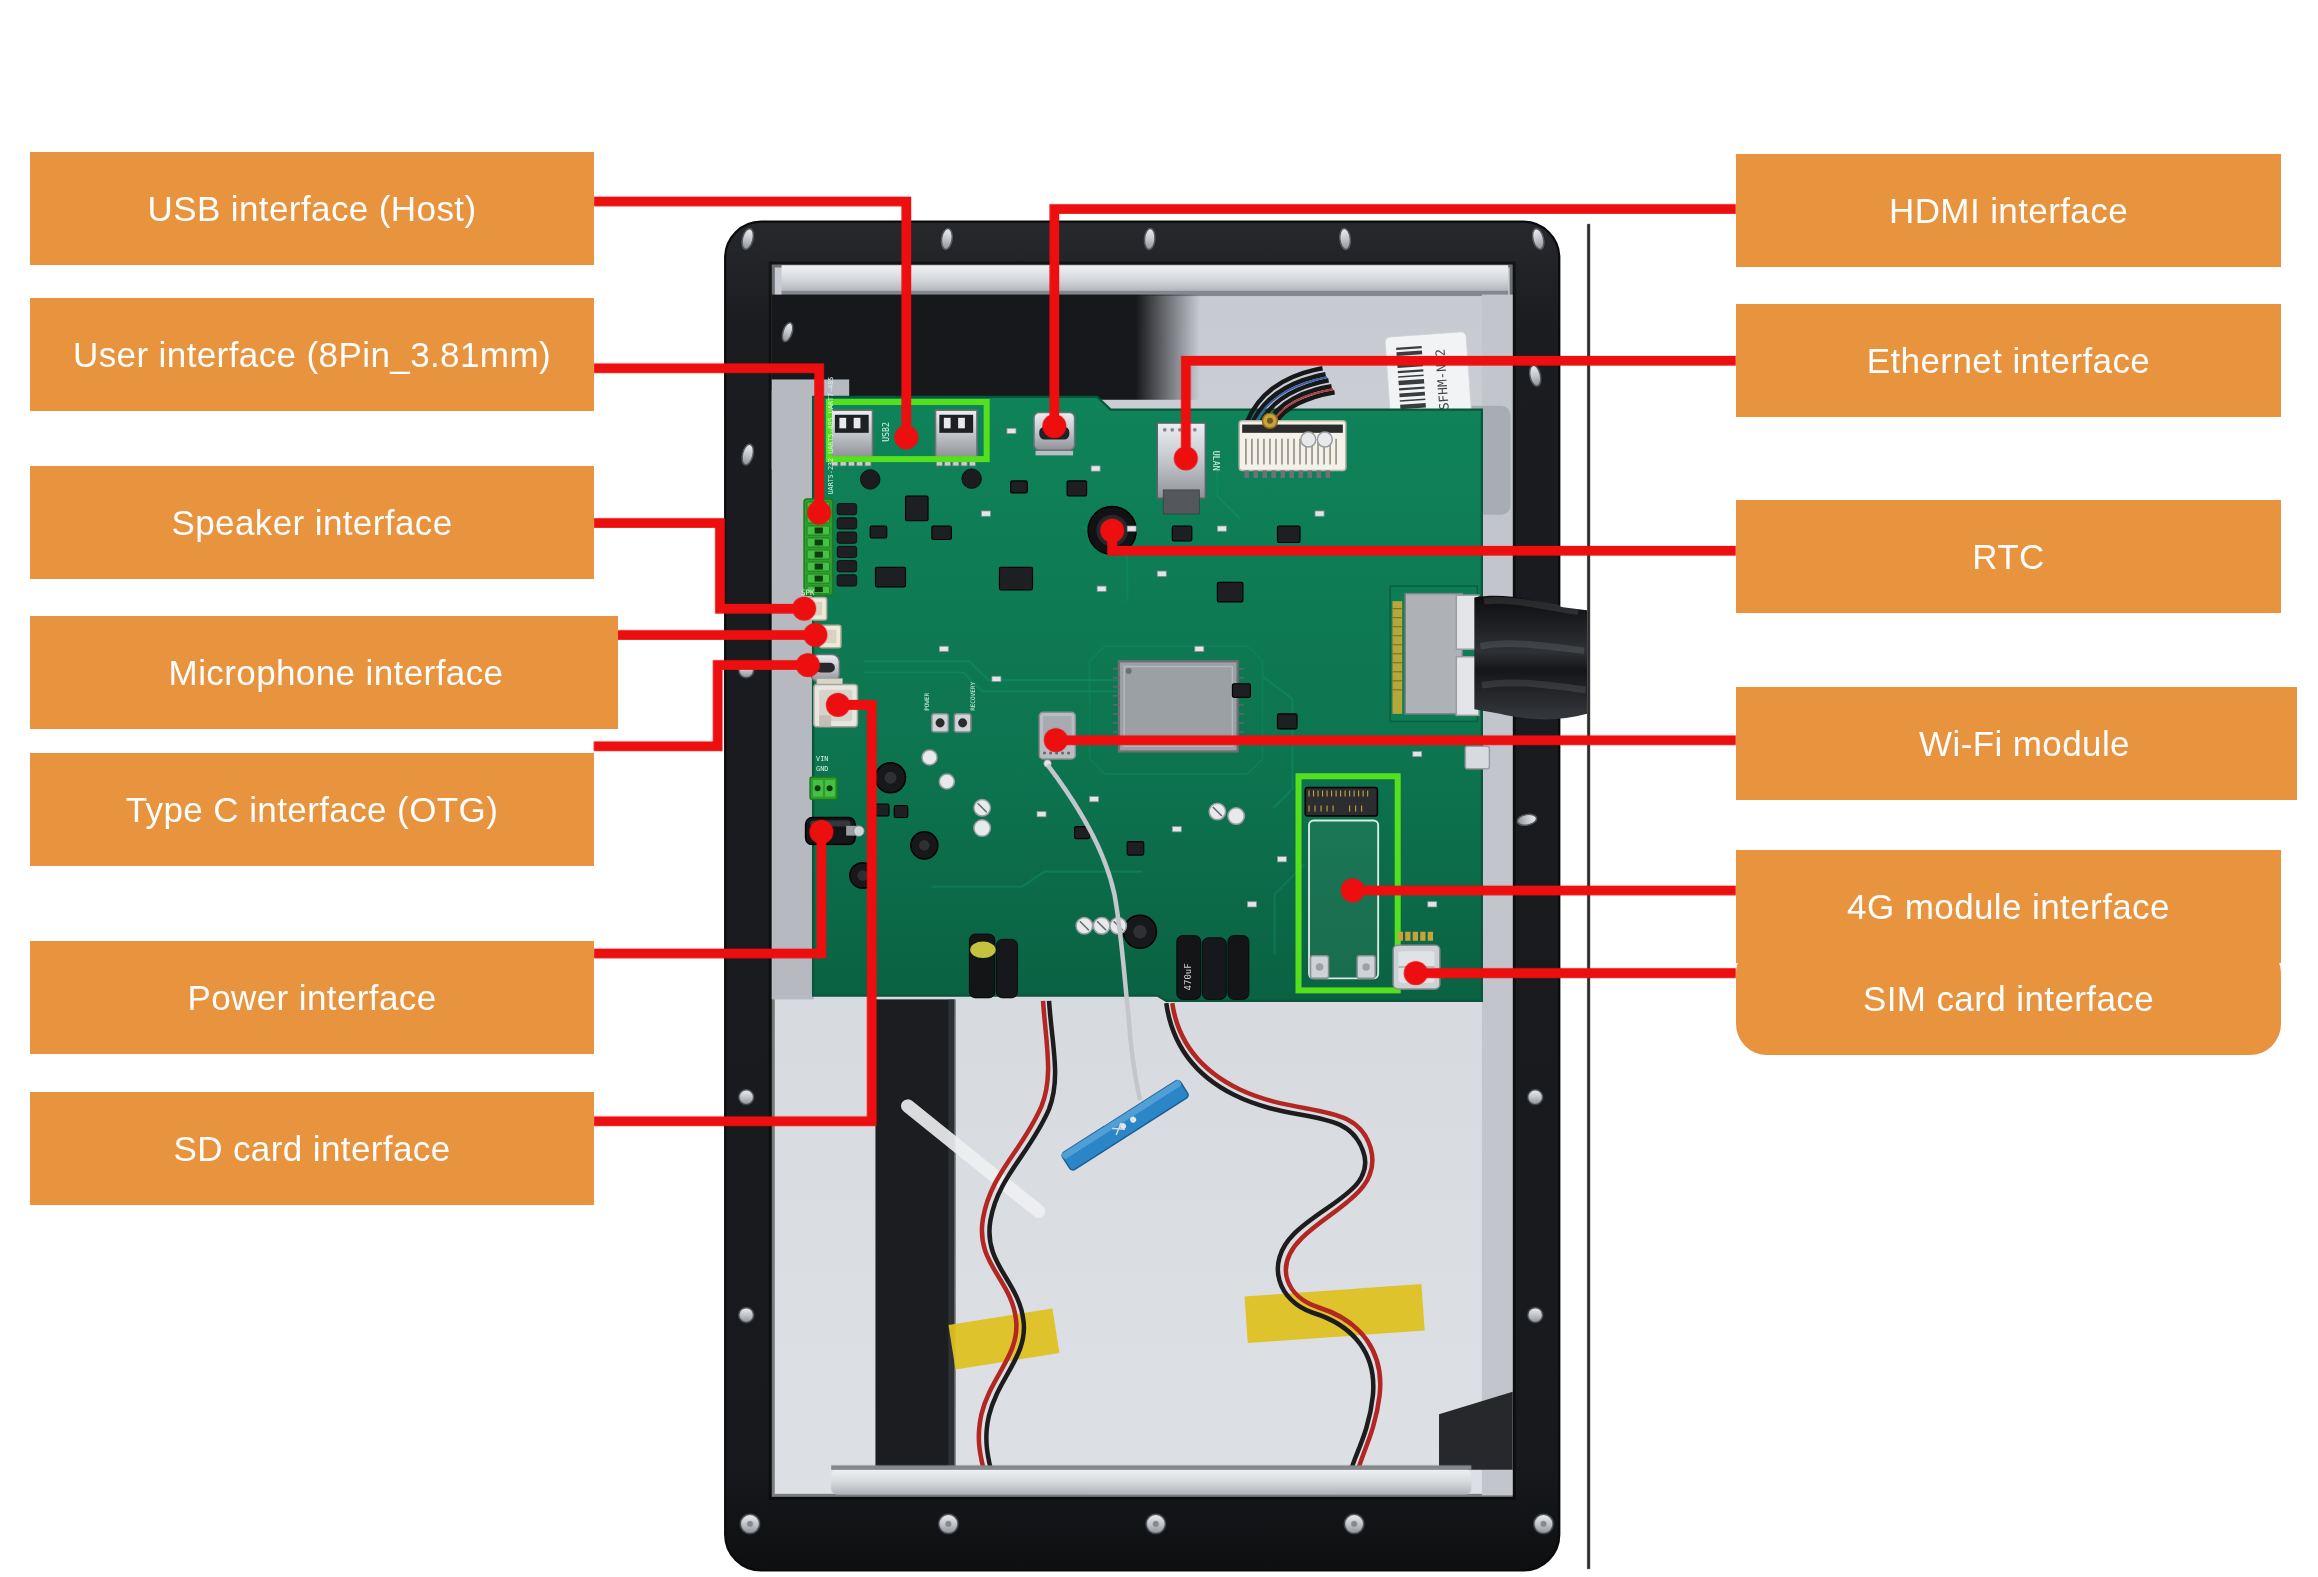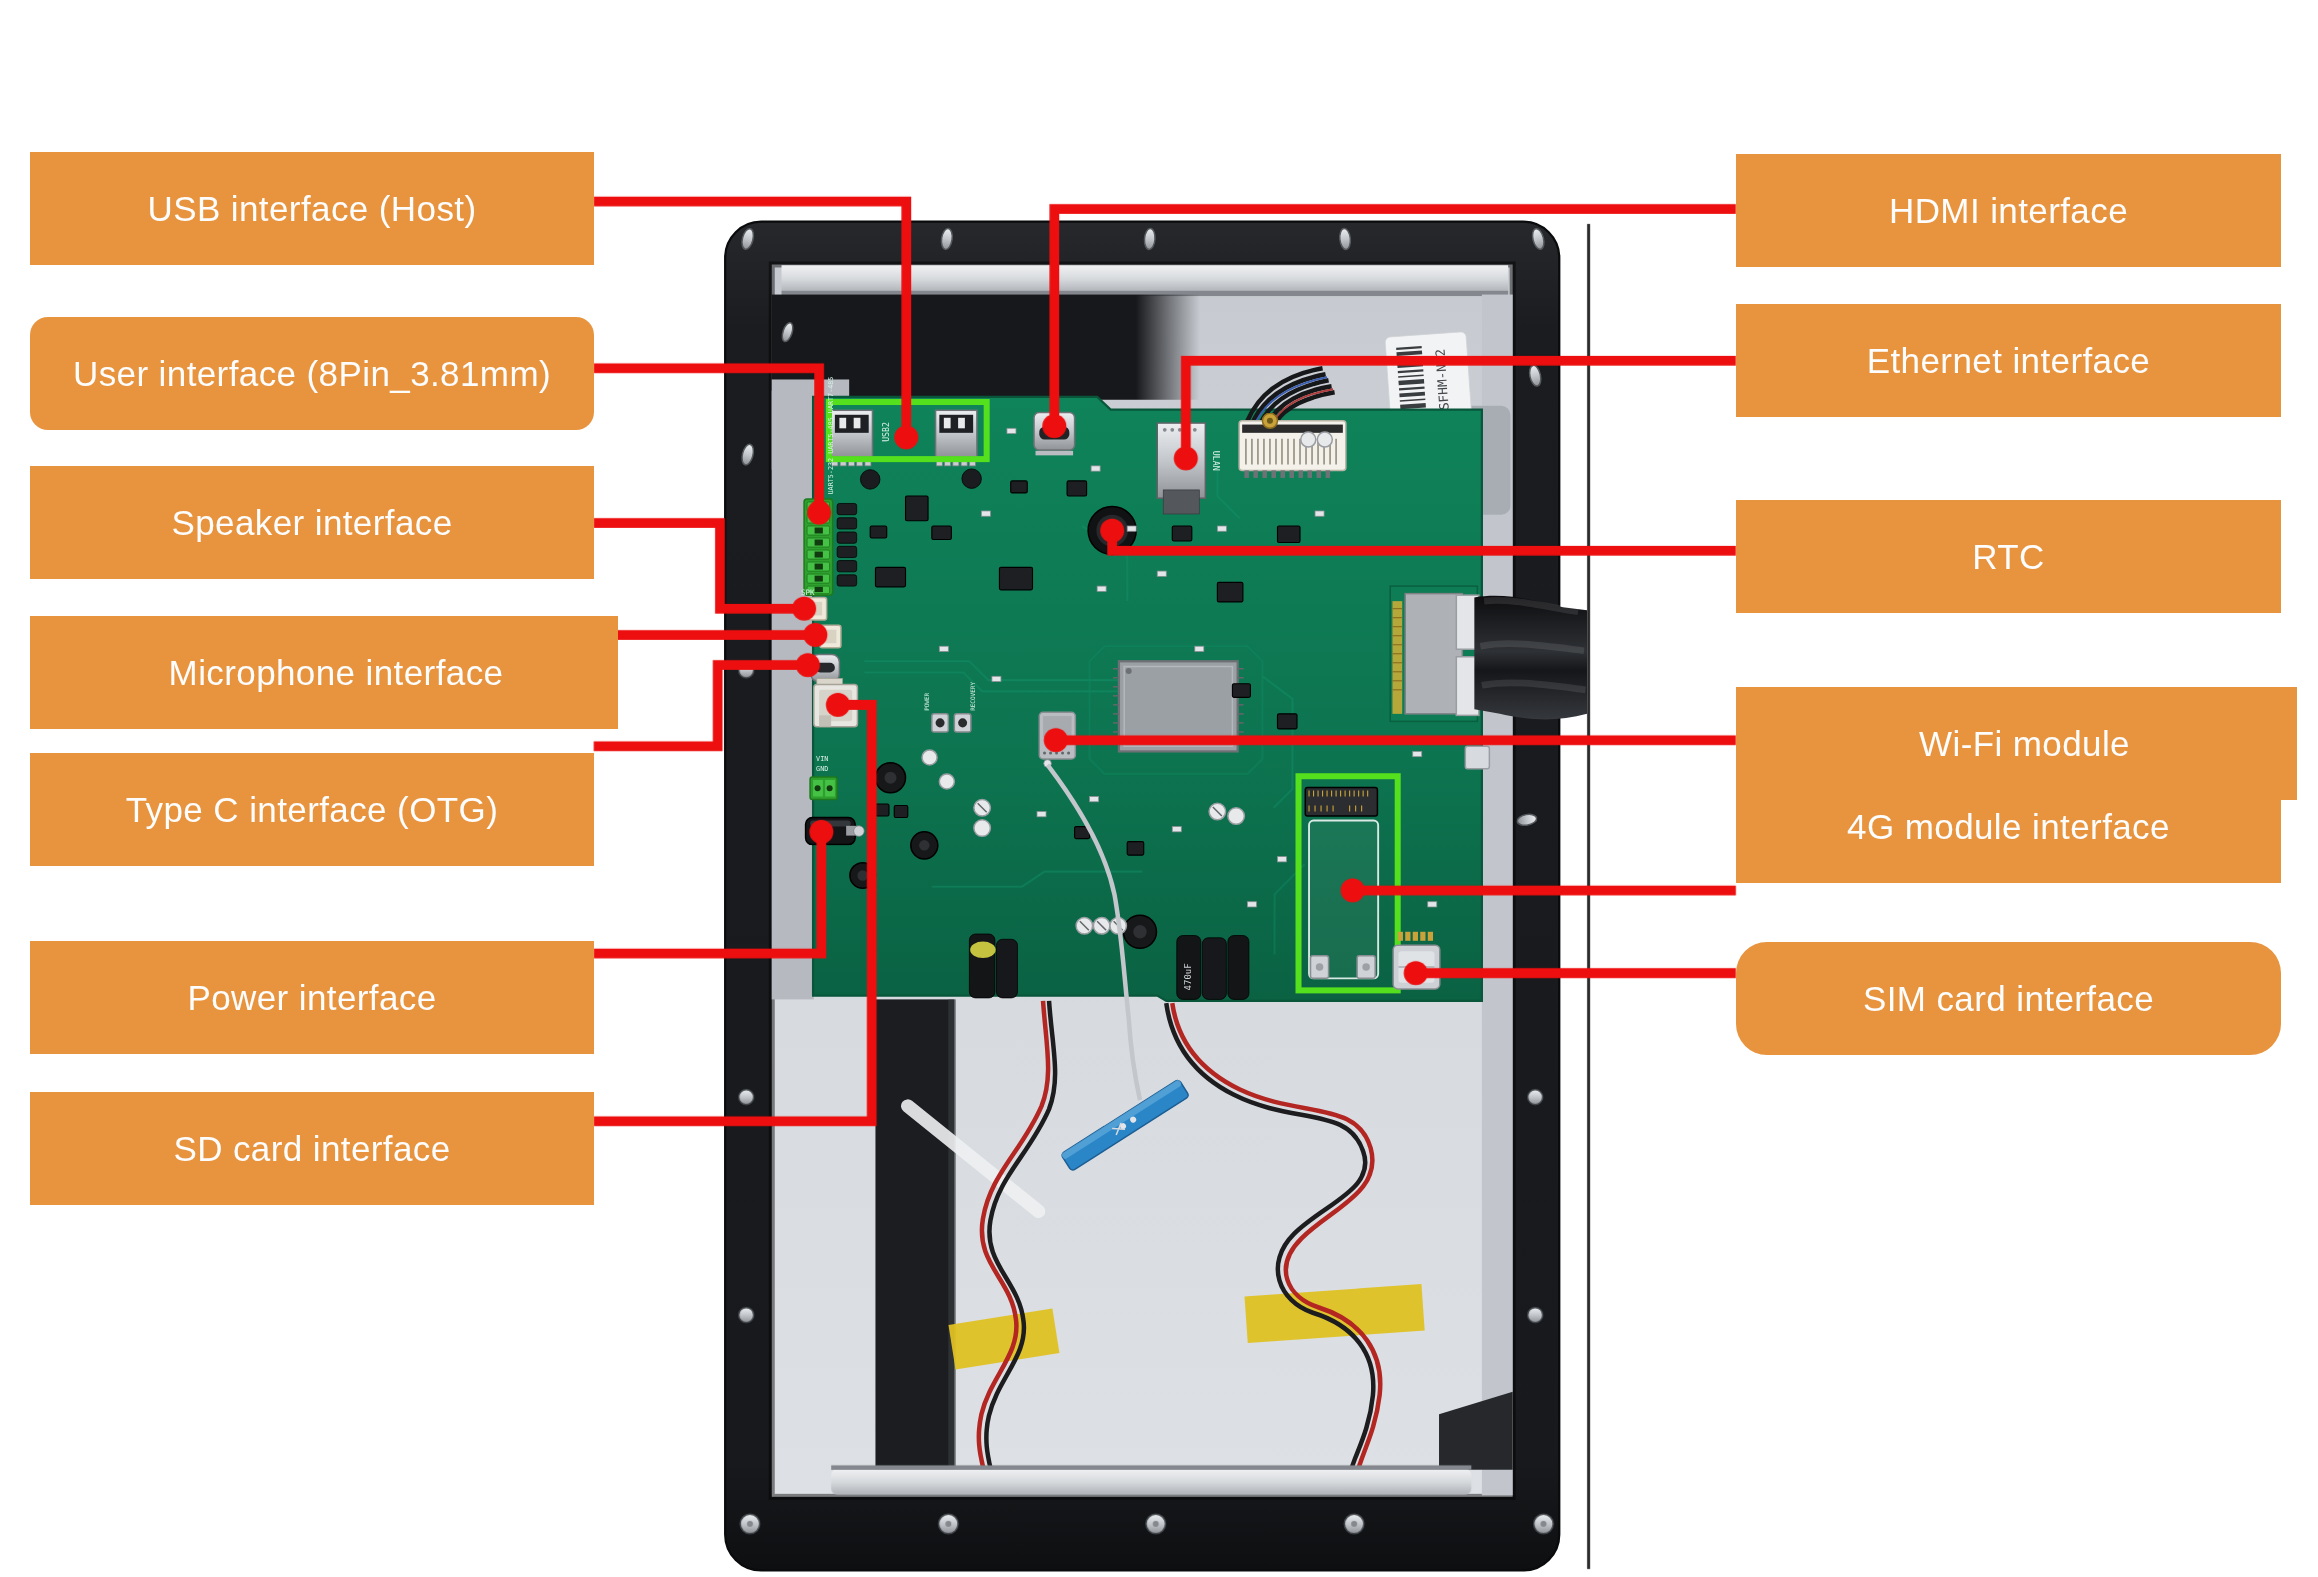--- a/index.html
+++ b/index.html
@@ -9,25 +9,25 @@
   }
   #scene{position:absolute;left:0;top:0;}
   .lbl{
     position:absolute;background:#E8943E;color:#FDFDFD;
     display:flex;align-items:center;justify-content:center;
     font-size:35px;font-weight:400;letter-spacing:0.4px;
     text-align:center;
   }
   .lbl-left{left:30px;width:564px;height:113px;}
   .lbl-right{left:1736px;width:545px;height:113px;}
-  #lbl-usb{top:131px;margin-top:21px;}  #lbl-user{top:317px;border-radius:18px;} #lbl-speaker{top:466px;}
+  #lbl-usb{top:131px;margin-top:21px;}  #lbl-user{top:298px;} #lbl-speaker{top:466px;}
   #lbl-mic{top:616px;padding-left:24px;}  #lbl-typec{top:753px;text-align:center;} #lbl-power{top:941px;}
   #lbl-sd{top:1092px;}
   #lbl-hdmi{top:154px;} #lbl-eth{top:304px;} #lbl-rtc{top:500px;text-align:right;}
-  #lbl-wifi{top:687px;padding-left:16px;} #lbl-4g{top:770px;} #lbl-sim{top:942px;border-radius:31px;}
+  #lbl-wifi{top:687px;padding-left:16px;} #lbl-4g{top:850px;} #lbl-sim{top:942px;border-radius:31px;}
   .silk{fill:#d9f2e6;font-family:"DejaVu Sans Mono",monospace;}
 </style>
 </head>
 <body>
 
 <svg id="scene" width="2319" height="1578" viewBox="0 0 3086 2100" xmlns="http://www.w3.org/2000/svg">
   <defs>
     <linearGradient id="frameGrad" x1="0" y1="0" x2="0" y2="1">
       <stop offset="0" stop-color="#26282c"></stop>
         <stop offset="0.08" stop-color="#1a1c1f"></stop>

